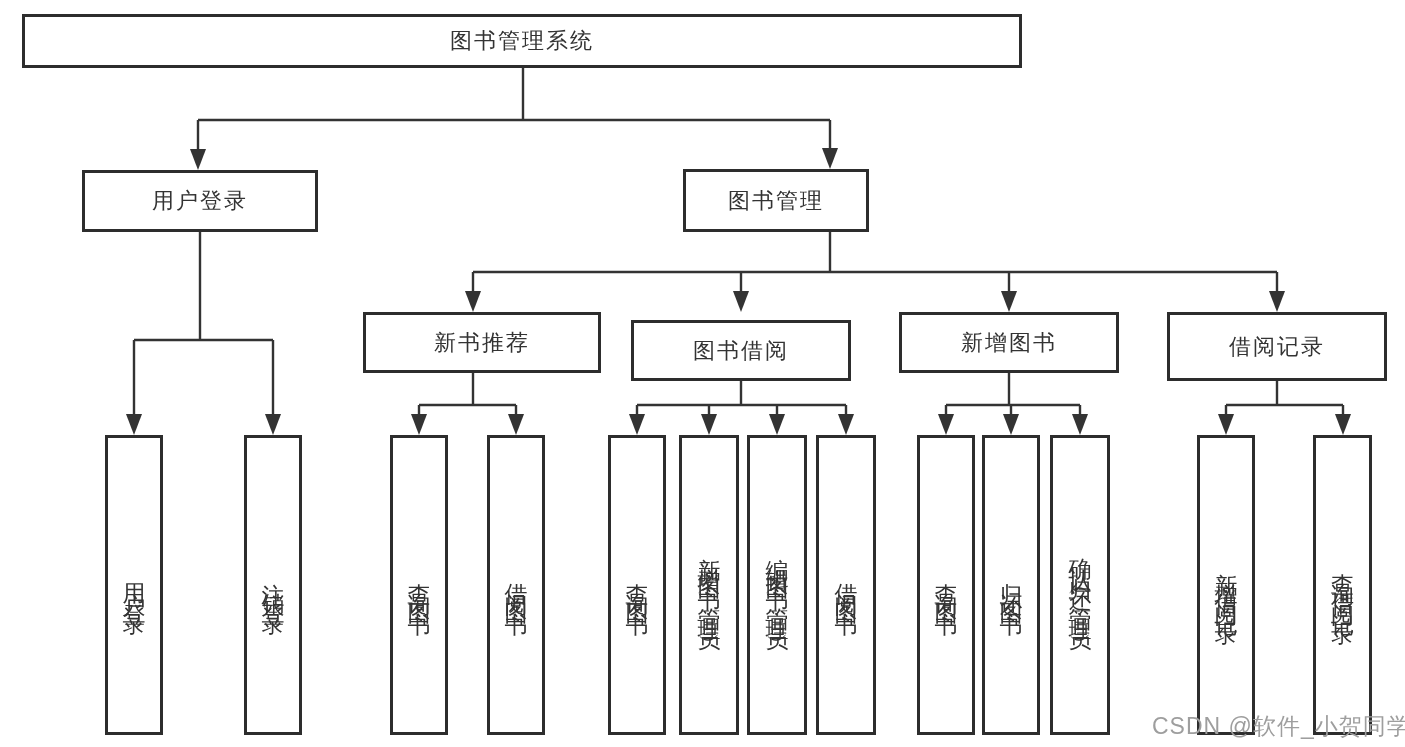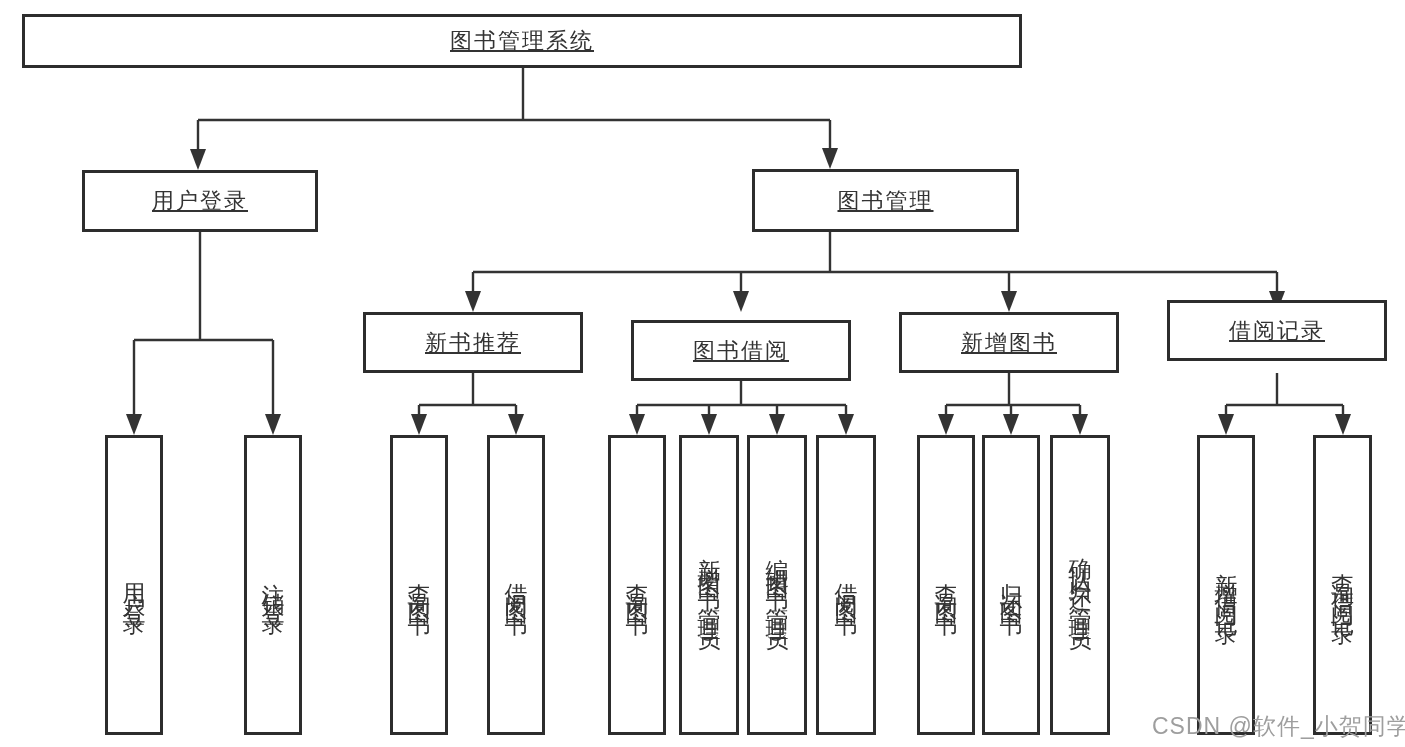--- a/index.html
+++ b/index.html
@@ -22,21 +22,21 @@
   .connectors path.arrow{fill:var(--line);stroke:none;}
   .node{
     position:absolute;
     box-sizing:border-box;
     border:3px solid var(--box-border);
     background:#ffffff;
     display:flex;align-items:center;justify-content:center;
     color:var(--text);
     z-index:2;
   }
-  .node.h{font-size:22px;letter-spacing:2px;text-decoration:underline;}
+  .node.h{font-size:22px;letter-spacing:2px;}
   .node.v .vtext{
     writing-mode:vertical-rl;
     font-size:23px;
     letter-spacing:10px;
     line-height:1;
     color:var(--text);
   }
   .watermark{
     position:absolute;
     left:1152px;top:711px;
@@ -88,34 +88,34 @@
     <path class="arrow" d="M1343 435 L1335 414 L1351 414 Z"></path>
   </svg>
 
   <div class="node h" style="left:22px;top:14px;width:1000px;height:54px">
     <span>图书管理系统</span>
   </div>
 
   <div class="node h" style="left:82px;top:170px;width:236px;height:62px">
     <span>用户登录</span>
   </div>
-  <div class="node h" style="left:752px;top:169px;width:267px;height:63px">
+  <div class="node h" style="left:683px;top:169px;width:186px;height:63px">
     <span>图书管理</span>
   </div>
 
-  <div class="node h" style="left:363px;top:312px;width:220px;height:61px">
+  <div class="node h" style="left:363px;top:312px;width:238px;height:61px">
     <span>新书推荐</span>
   </div>
   <div class="node h" style="left:631px;top:320px;width:220px;height:61px">
     <span>图书借阅</span>
   </div>
   <div class="node h" style="left:899px;top:312px;width:220px;height:61px">
     <span>新增图书</span>
   </div>
-  <div class="node h" style="left:1167px;top:300px;width:220px;height:61px">
+  <div class="node h" style="left:1167px;top:312px;width:220px;height:69px">
     <span>借阅记录</span>
   </div>
 
   <div class="node v" style="left:105px;top:435px;width:58px;height:300px">
     <span class="vtext">用户登录</span>
   </div>
   <div class="node v" style="left:244px;top:435px;width:58px;height:300px">
     <span class="vtext">注销登录</span>
   </div>
 

